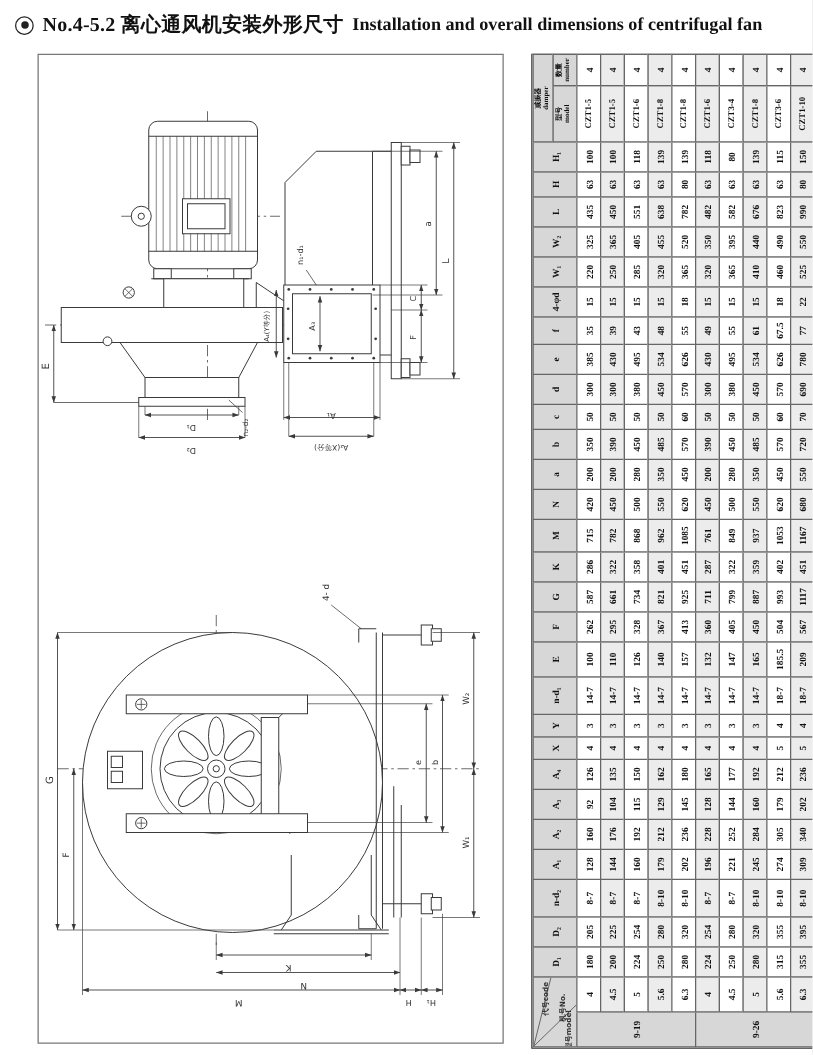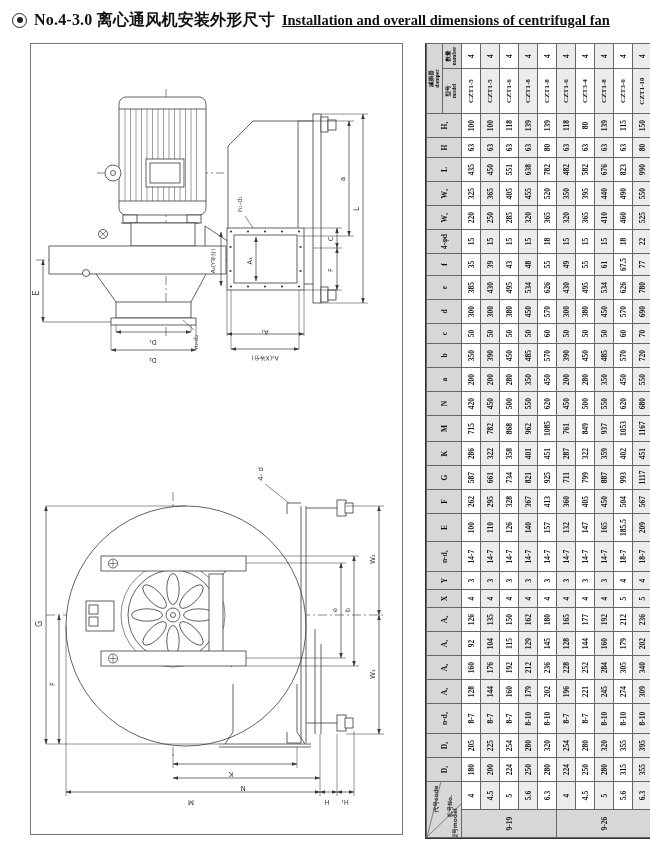--- a/index.html
+++ b/index.html
@@ -3,42 +3,42 @@
 <meta charset="utf-8">
 <style>
   html,body{margin:0;padding:0;background:#e8e8e8;}
   #page{position:relative;width:650px;height:844px;background:#ffffff;overflow:hidden;
         font-family:"Liberation Serif", serif;}
   
   #titlebar{position:absolute;left:12px;top:6px;width:632px;height:28px;display:flex;align-items:center;gap:7px;}
   #title-icon{width:13px;height:13px;border:1.5px solid #222;border-radius:50%;display:flex;align-items:center;justify-content:center;flex:0 0 auto;}
   #title-icon span{width:6px;height:6px;background:#222;border-radius:50%;display:block;}
   #title-zh{font-weight:bold;font-size:16px;color:#111;letter-spacing:0.2px;white-space:nowrap;}
-  #title-en{font-weight:bold;font-size:14.5px;color:#111;white-space:nowrap;text-decoration:underline;}
+  #title-en{font-weight:bold;font-size:14.5px;color:#111;white-space:nowrap;}
   
   #drawbox{position:absolute;left:30px;top:43px;width:373px;height:792px;border:1px solid #777;box-sizing:border-box;background:#fff;}
   svg text{font-family:"DejaVu Sans", sans-serif;fill:#333;}
   
   #tablewrap{position:absolute;left:425px;top:45px;width:225px;height:794px;}
   #nat-table{position:absolute;left:0;top:0;width:794px;height:225px;transform:rotate(-90deg) translateX(-794px);transform-origin:0 0;
              border:1.5px solid #333;box-sizing:content-box;background:#fff;}
   .tcell{position:absolute;box-sizing:border-box;border:1px solid #666;display:flex;align-items:center;justify-content:center;
          font-family:"Liberation Serif", serif;font-weight:bold;color:#111;overflow:hidden;white-space:nowrap;}
   .tcell .two{display:flex;flex-direction:column;align-items:center;line-height:1.05;}
 </style>
 </head>
 <body>
 
 <div id="page">
 
   <div id="titlebar">
     <div id="title-icon">
         <span></span>
       </div>
-    <div id="title-zh">No.4-3.0 离心通风机安装外形尺寸</div>
+    <div id="title-zh">No.4-5.2 离心通风机安装外形尺寸</div>
     <div id="title-en">Installation and overall dimensions of centrifugal fan</div>
   </div>
 
   <div id="drawbox">
     <svg width="371" height="790" viewBox="0 0 371 790">
       <defs>
         <marker id="arr" viewBox="0 0 10 10" refX="9" refY="5" markerWidth="8" markerHeight="8" orient="auto-start-reverse">
           <path d="M0,1.8 L9.5,5 L0,8.2 z" fill="#3a3a3a"></path>
         </marker>
       </defs>

